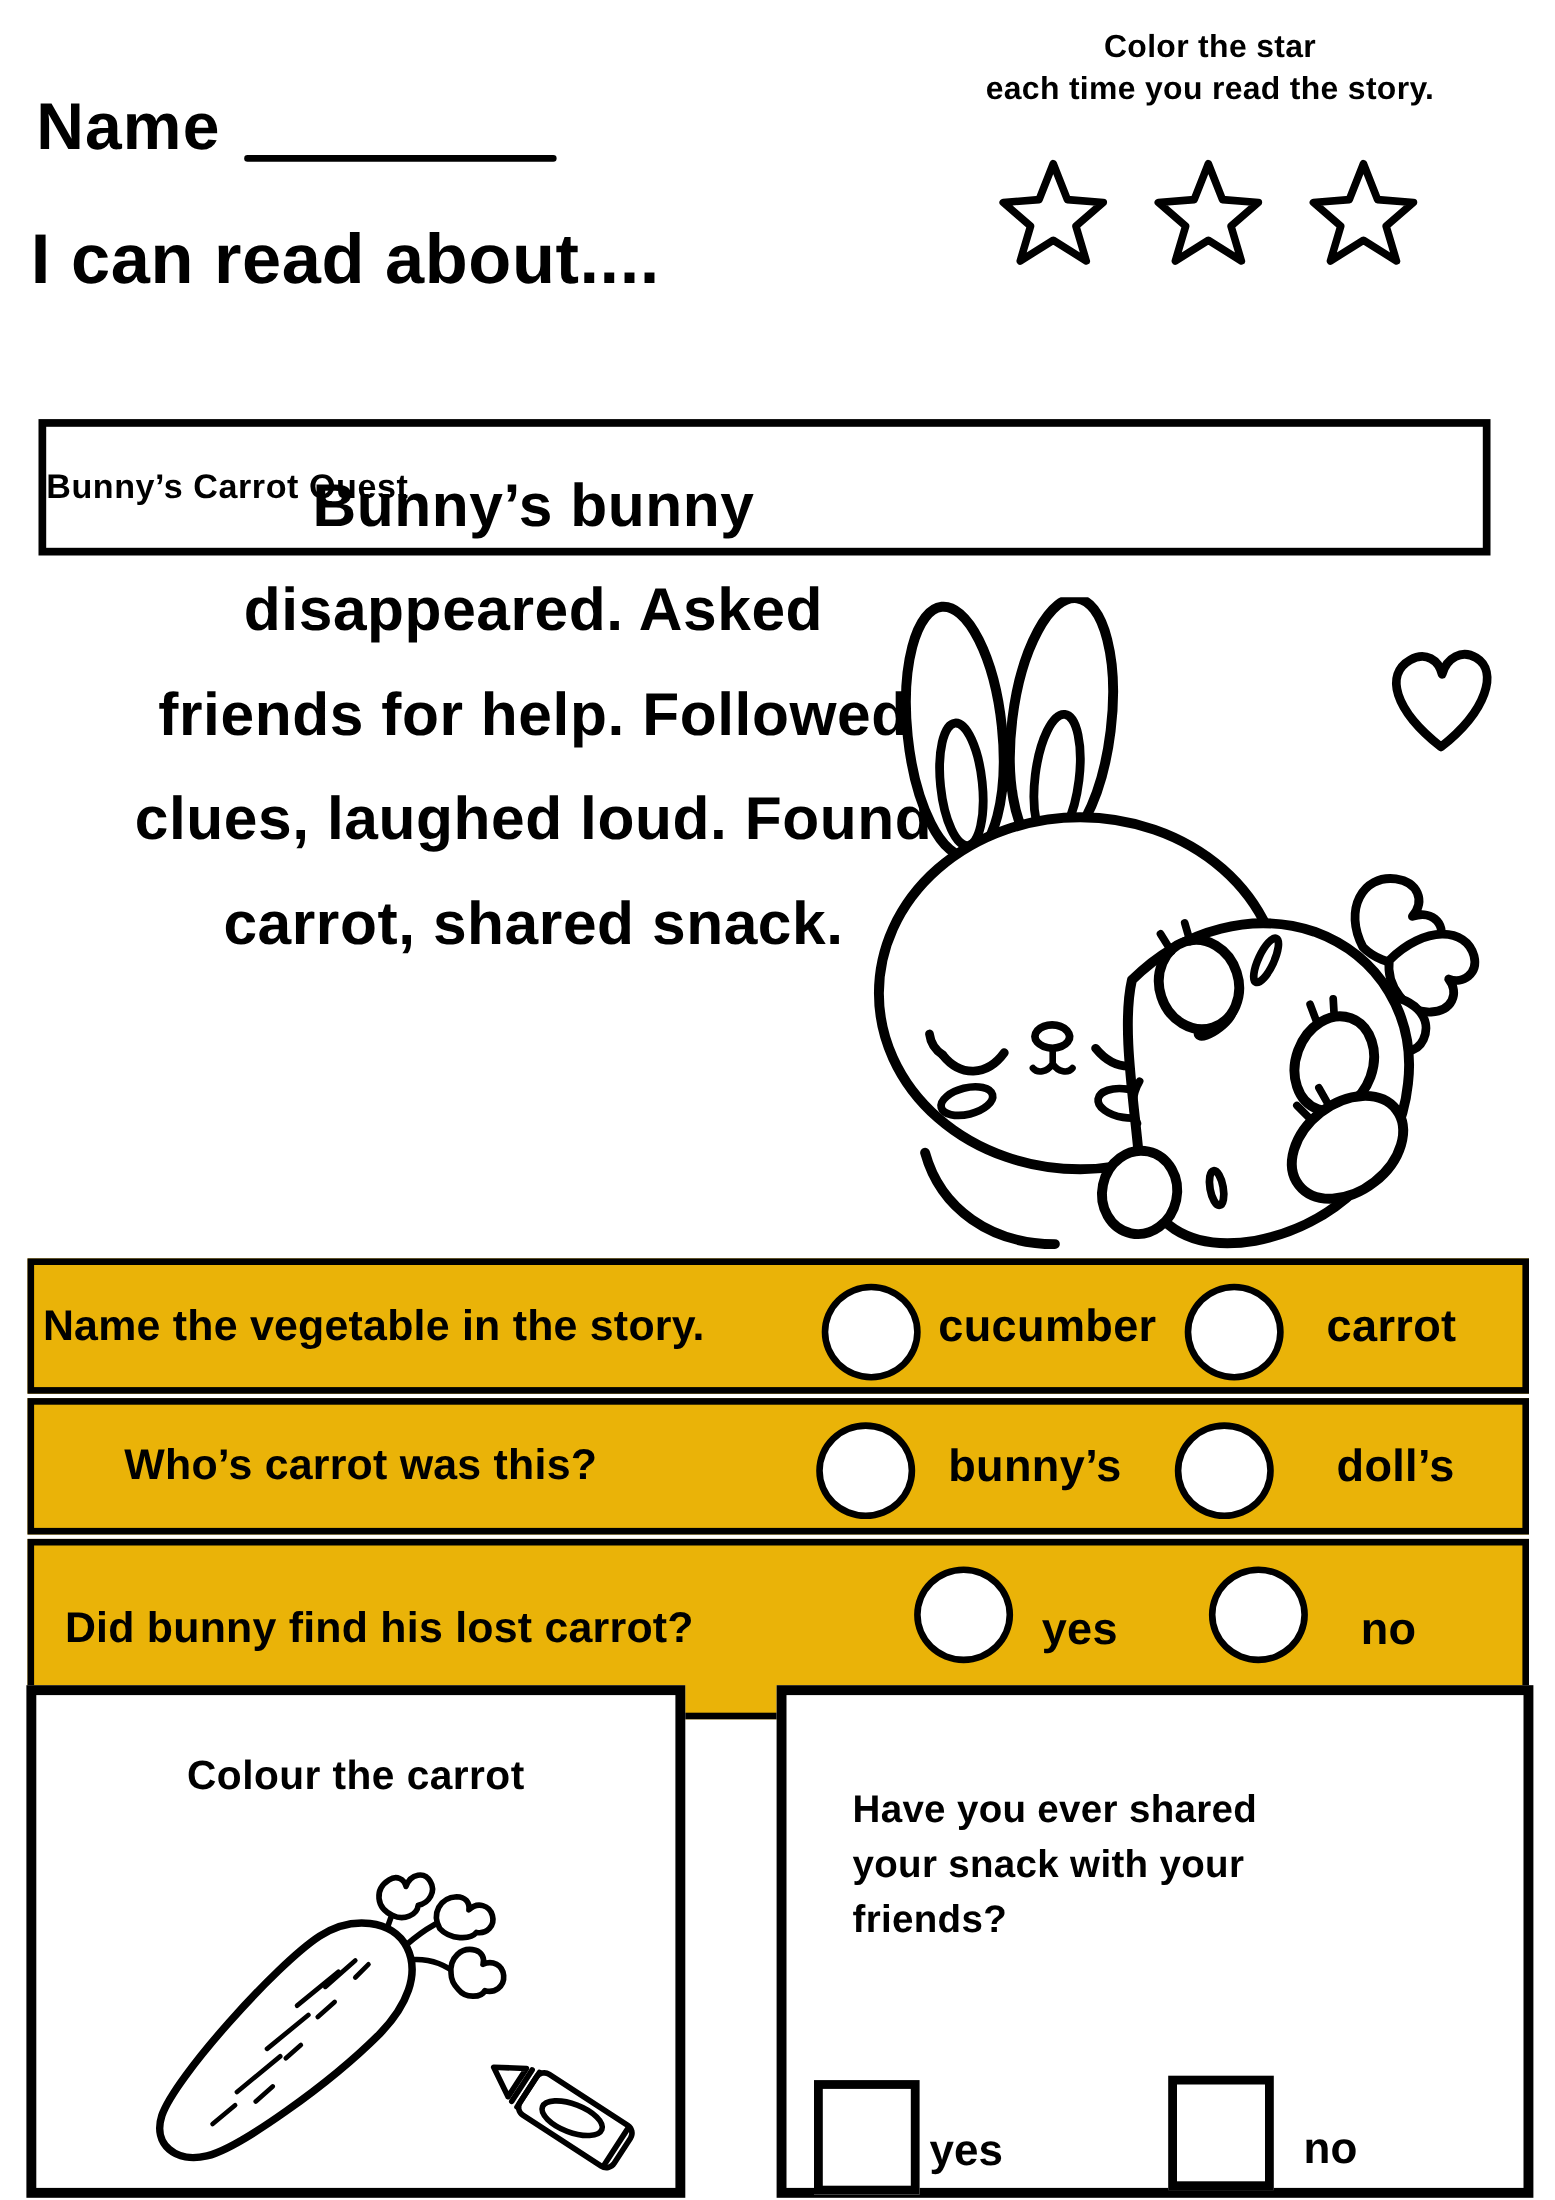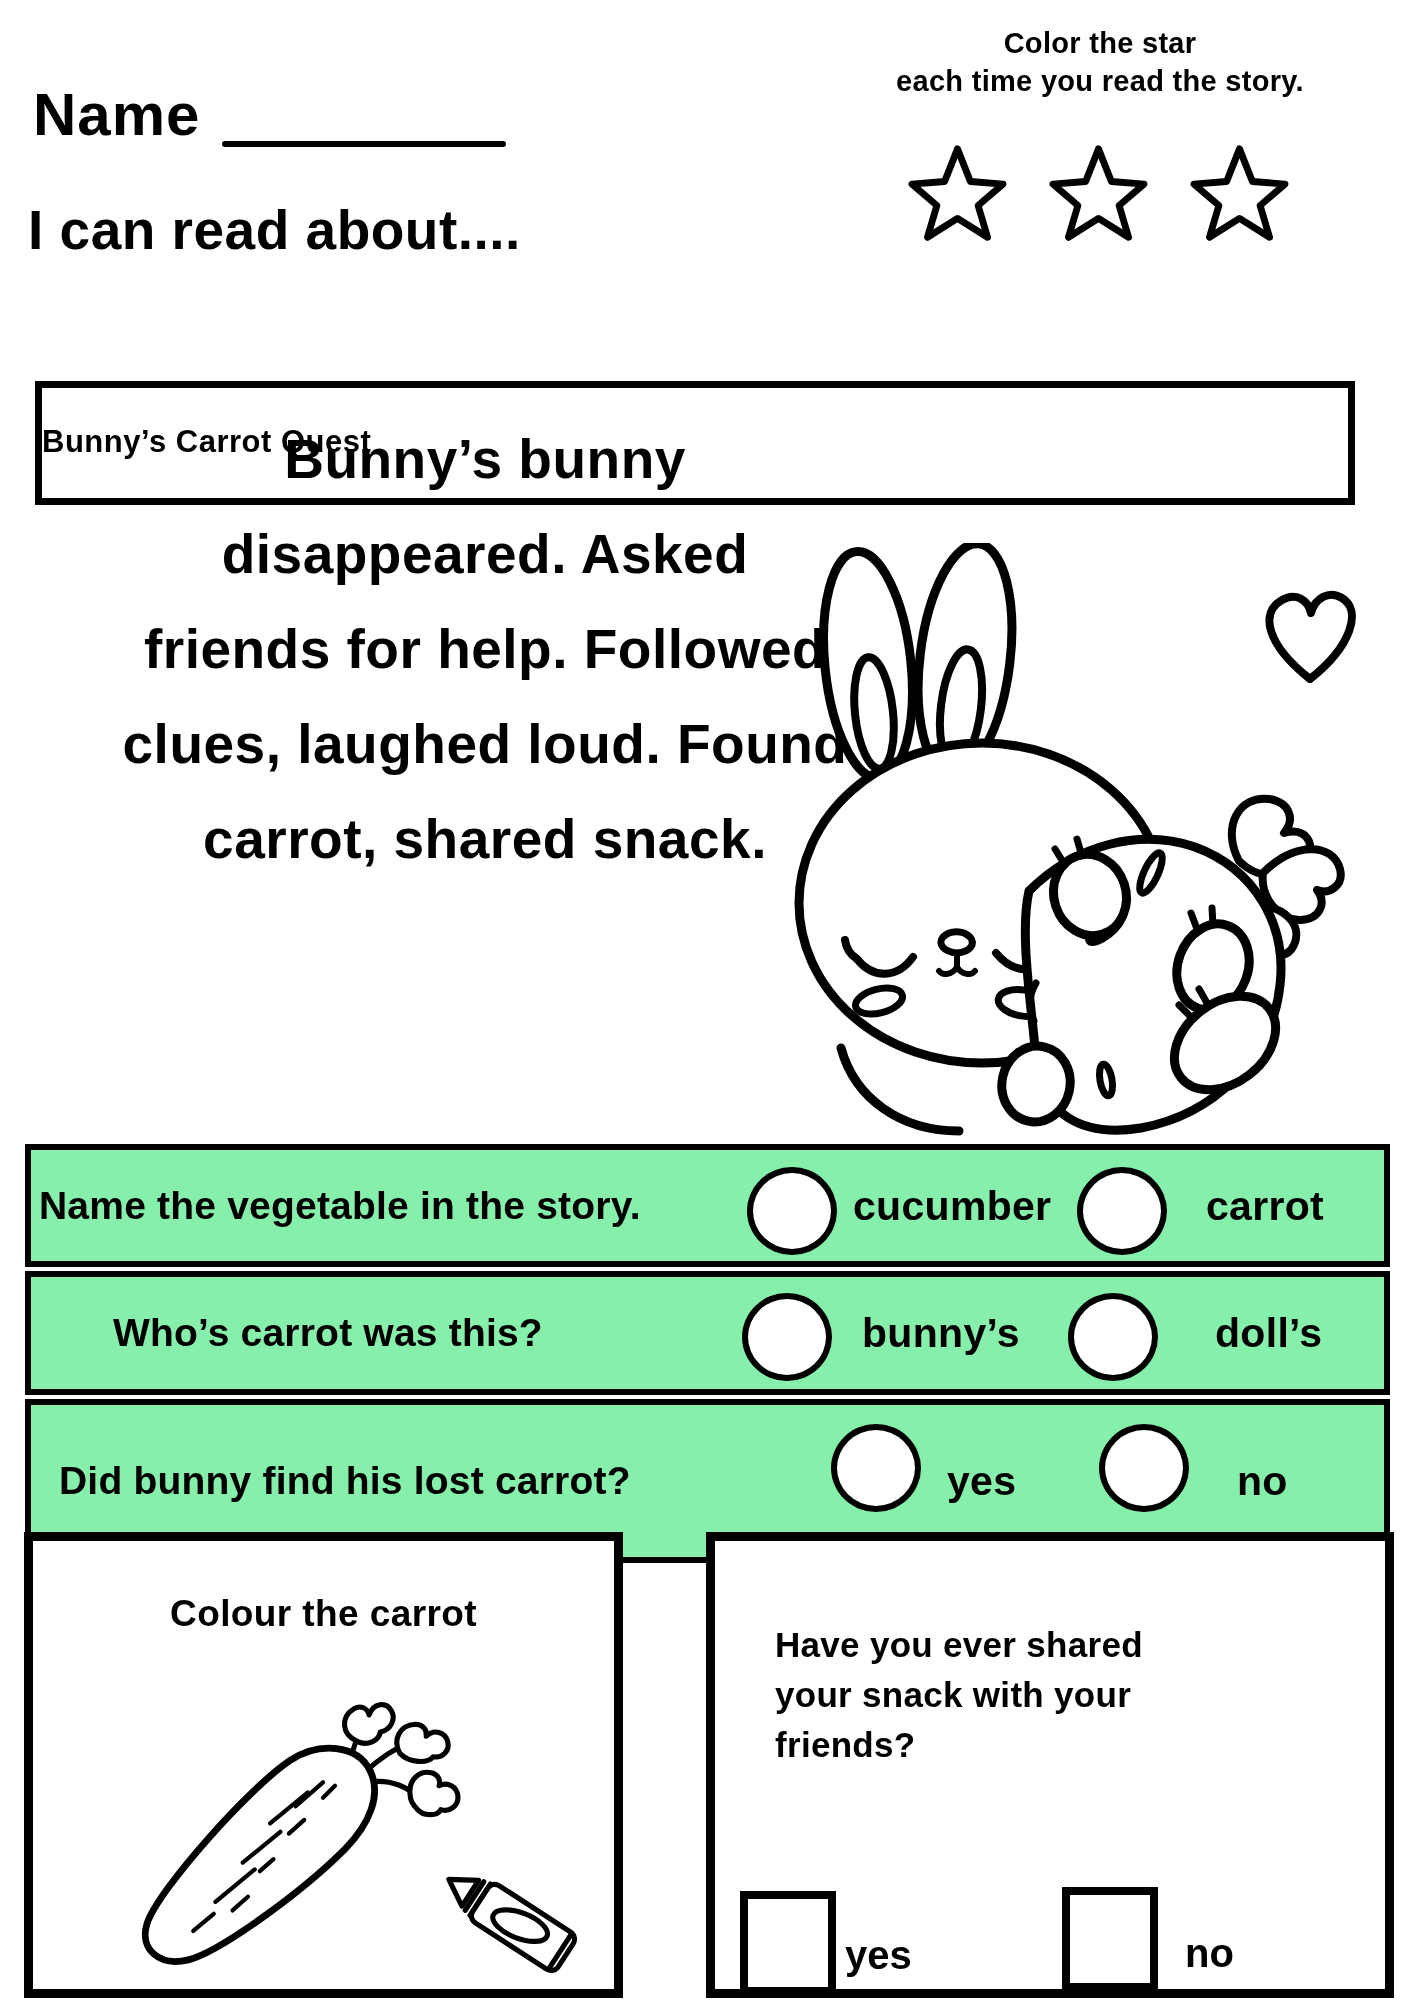--- a/index.html
+++ b/index.html
@@ -5,26 +5,26 @@
   html,body{margin:0;padding:0;background:#ffffff;}
   .page{
     position:relative;width:1414px;height:2000px;background:#ffffff;color:#000;
     font-family:"Liberation Sans","DejaVu Sans",sans-serif;font-weight:bold;overflow:hidden;
   }
   .abs{position:absolute;}
   .name-label{left:33px;top:80px;font-size:60px;letter-spacing:1px;}
   .name-line{left:222px;top:141px;width:284px;height:6px;background:#000;border-radius:3px;}
   .star-instr{left:790px;top:24px;width:620px;text-align:center;font-size:29px;line-height:38px;letter-spacing:.3px;}
   .stars-row{left:906px;top:140px;display:flex;gap:38px;}
-  .intro{left:28px;top:198px;font-size:55px;letter-spacing:.5px;}
+  .intro{left:28px;top:198px;font-size:64px;letter-spacing:.5px;}
   .title-box{left:35px;top:381px;width:1320px;height:124px;border:7px solid #000;box-sizing:border-box;}
   .title-text{position:absolute;left:0;top:50%;transform:translateY(-52%);width:1010px;text-align:left;font-size:31px;letter-spacing:.5px;}
   .story{left:25px;top:412px;width:920px;text-align:center;font-size:55px;line-height:95px;letter-spacing:.5px;}
   .bunny-wrap{left:793px;top:543px;width:565px;height:594px;}
-  .q-row{left:25px;width:1365px;border:6px solid #000;box-sizing:border-box;background:#86efac;}
+  .q-row{left:25px;width:1365px;border:6px solid #000;box-sizing:border-box;background:#eab308;}
   .q-row .q-text{position:absolute;top:50%;transform:translateY(-50%);font-size:39px;letter-spacing:.2px;white-space:nowrap;}
   .q-row .opt-circle{position:absolute;width:78px;height:76px;border:6px solid #000;border-radius:50%;background:#fff;}
   .q-row .opt-label{position:absolute;top:50%;transform:translateY(-50%);font-size:41px;letter-spacing:.3px;white-space:nowrap;}
   #q-row-0{top:1144px;height:123px;}
   #q-row-1{top:1271px;height:124px;}
   #q-row-2{top:1399px;height:164px;}
   .panel{top:1532px;height:466px;border:9px solid #000;box-sizing:border-box;background:#fff;}
   #colour-panel{left:24px;width:599px;}
   #share-panel{left:706px;width:688px;}
   .colour-heading{position:absolute;left:0;top:52px;width:100%;text-align:center;font-size:37px;letter-spacing:.4px;}

